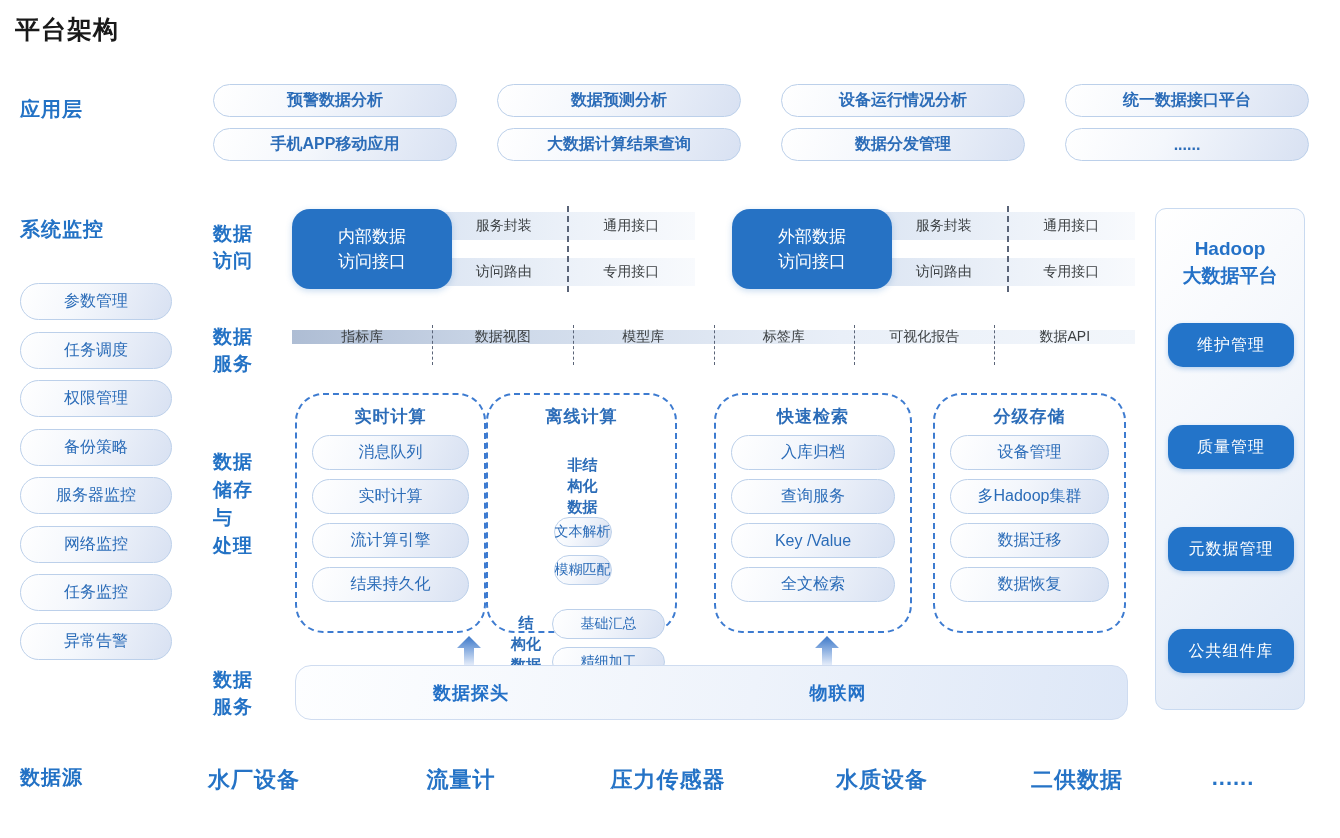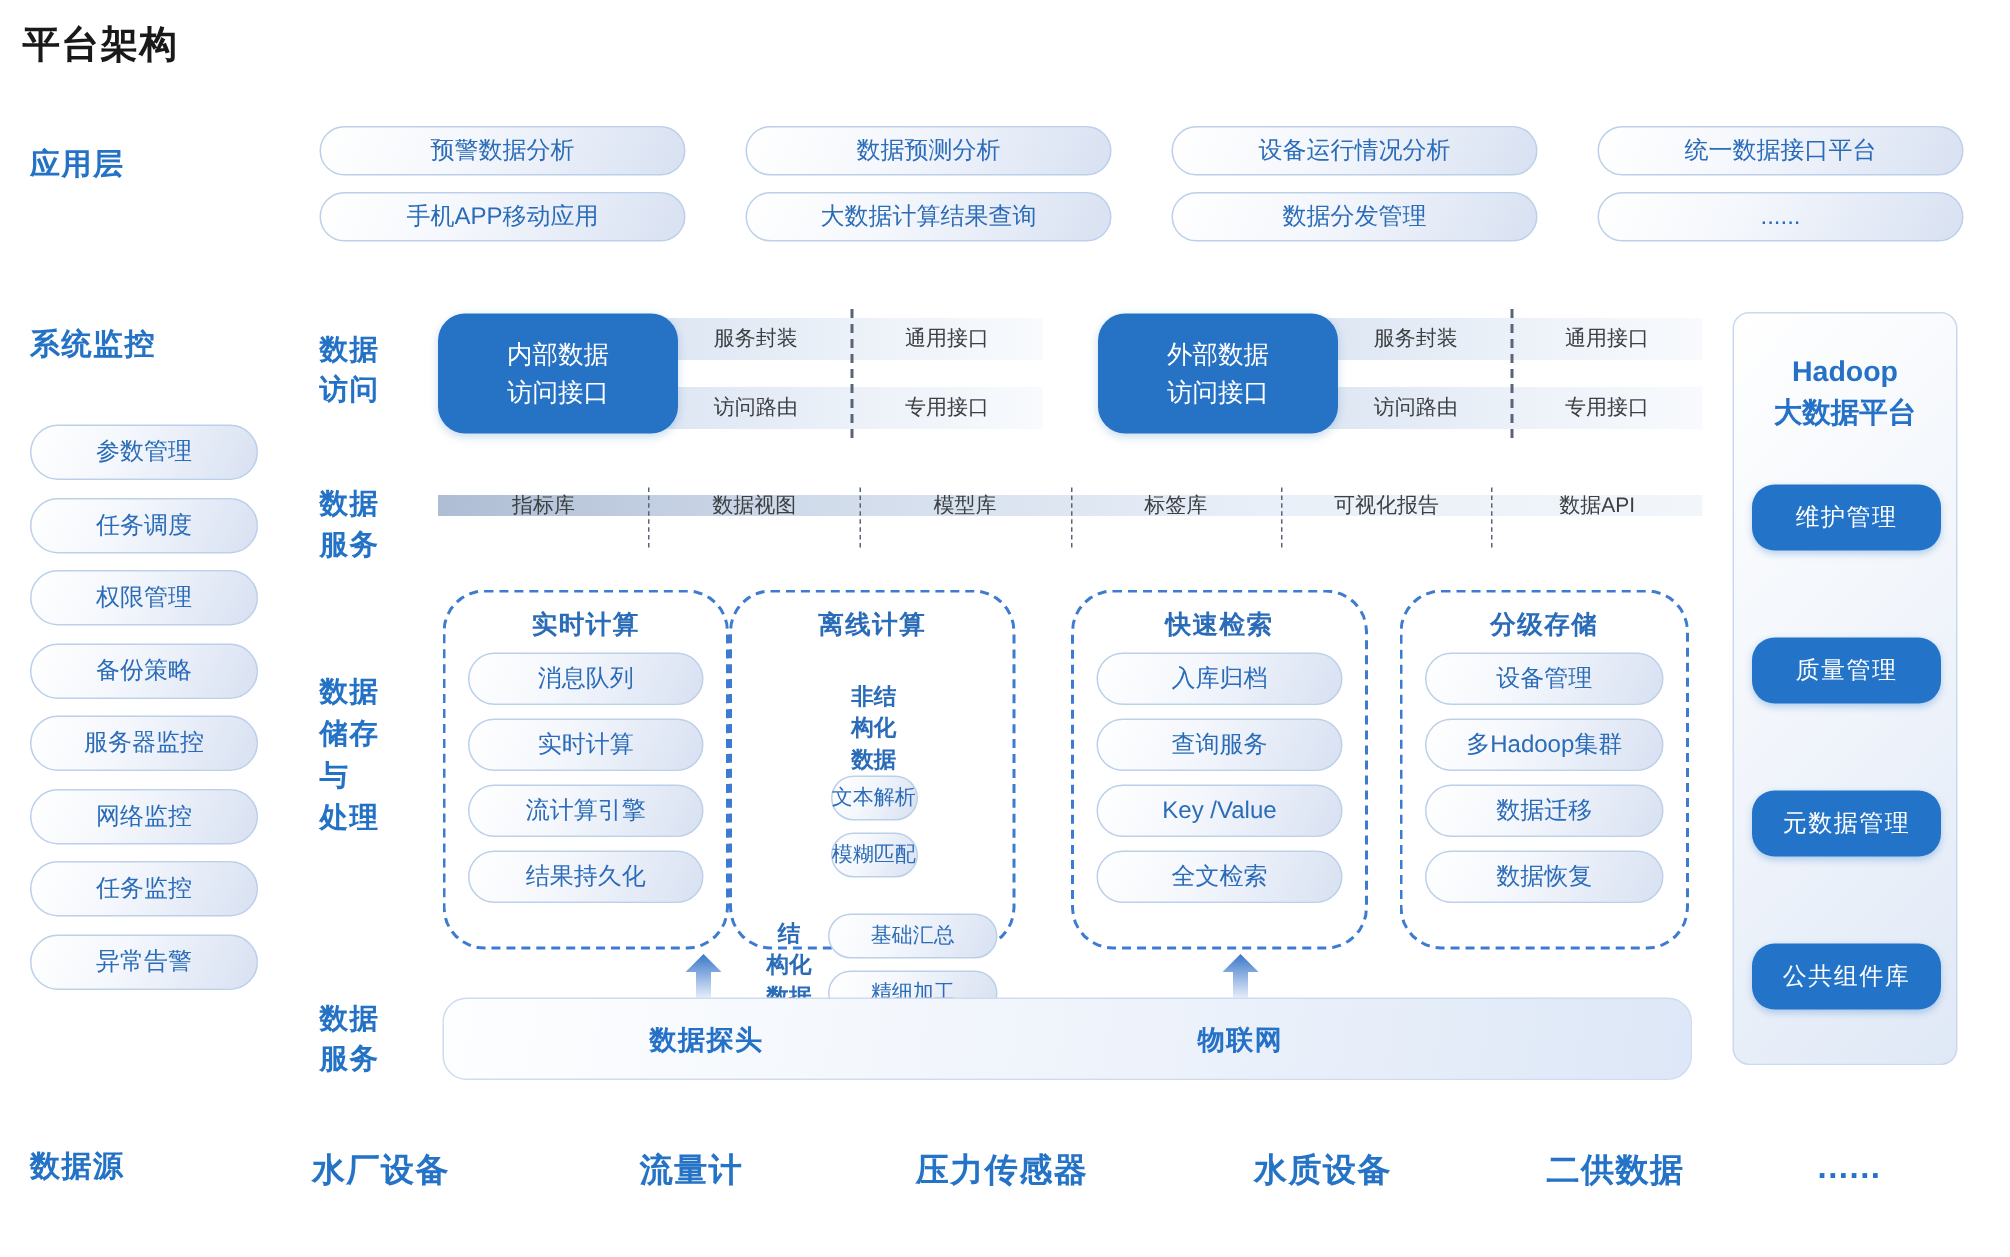--- a/index.html
+++ b/index.html
@@ -12,21 +12,21 @@
   .sec-lbl.multi{font-size:19px;line-height:27px;}
 
   
   .pill{display:flex;align-items:center;justify-content:center;
         border:1px solid #bcd0ea;border-radius:20px;
         background:linear-gradient(115deg,#ffffff 0%,#f4f7fc 40%,#d8e1f2 100%);
         color:#2b6cb8;font-size:16px;box-sizing:border-box;}
 
   .app-pills{position:absolute;left:213px;top:84px;display:grid;
              grid-template-columns:repeat(4,244px);column-gap:40px;row-gap:11px;}
-  .app-pills .pill{height:33px;border-radius:17px;}
+  .app-pills .pill{height:33px;border-radius:17px;font-weight:bold;}
 
   .side-pills{position:absolute;left:20px;top:283px;display:flex;flex-direction:column;gap:11.5px;}
   .side-pills .pill{width:152px;height:37px;border-radius:19px;}
 
   
   .access-group{position:absolute;top:209px;width:403px;height:80px;}
   .access-bar{position:absolute;left:148px;width:255px;height:28px;display:flex;
               background:linear-gradient(90deg,#dde6f3 0%,#edf2f9 55%,#f8fafd 100%);}
   .access-bar .cell{flex:1;display:flex;align-items:center;justify-content:center;
                     font-size:14px;color:#3c4043;}
@@ -238,21 +238,21 @@
   <svg class="arrow" style="left:815px;" viewBox="0 0 24 30">
     <path d="M12 0 L24 12 L17 12 L17 30 L7 30 L7 12 L0 12 Z" fill="url(#arrowGrad)"></path>
   </svg>
 
   <div class="sec-lbl multi" style="left:213px;top:666px;">
     <div>数据</div>
     <div>服务</div>
   </div>
   <div class="bottom-bar">
     <div class="item" style="left:175px;">数据探头</div>
-    <div class="item" style="left:531px;">物联网</div>
+    <div class="item" style="left:542px;">物联网</div>
   </div>
 
   <div class="right-panel">
     <div class="rp-title">
       <div>Hadoop</div>
       <div>大数据平台</div>
     </div>
     <div class="rp-btn" style="top:114px;">维护管理</div>
     <div class="rp-btn" style="top:216px;">质量管理</div>
     <div class="rp-btn" style="top:318px;">元数据管理</div>

